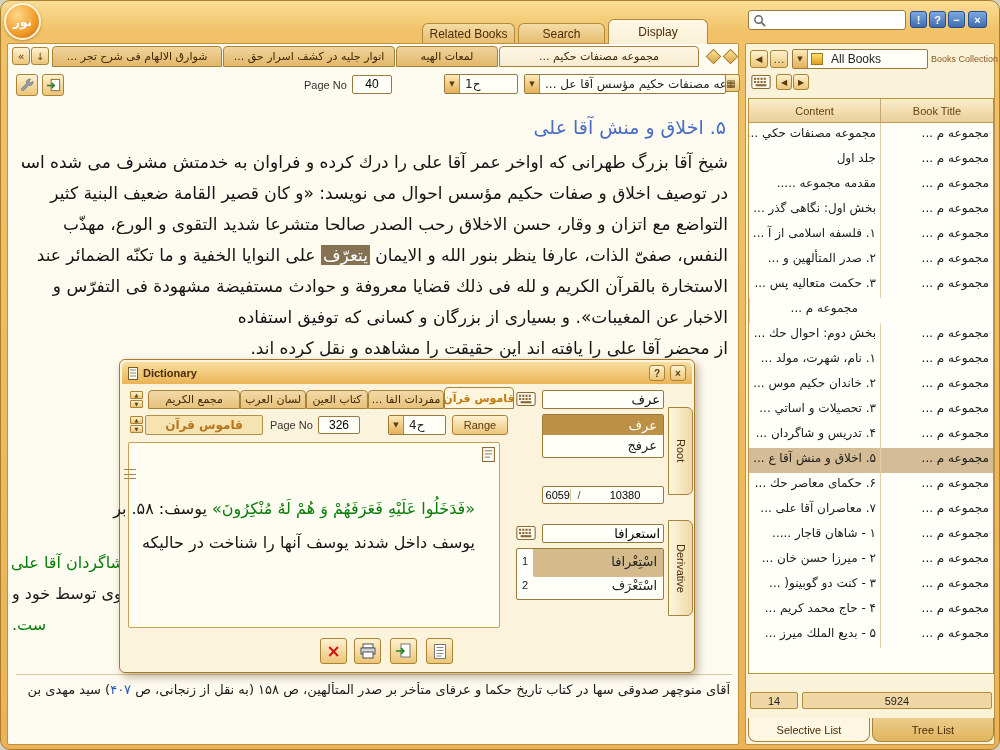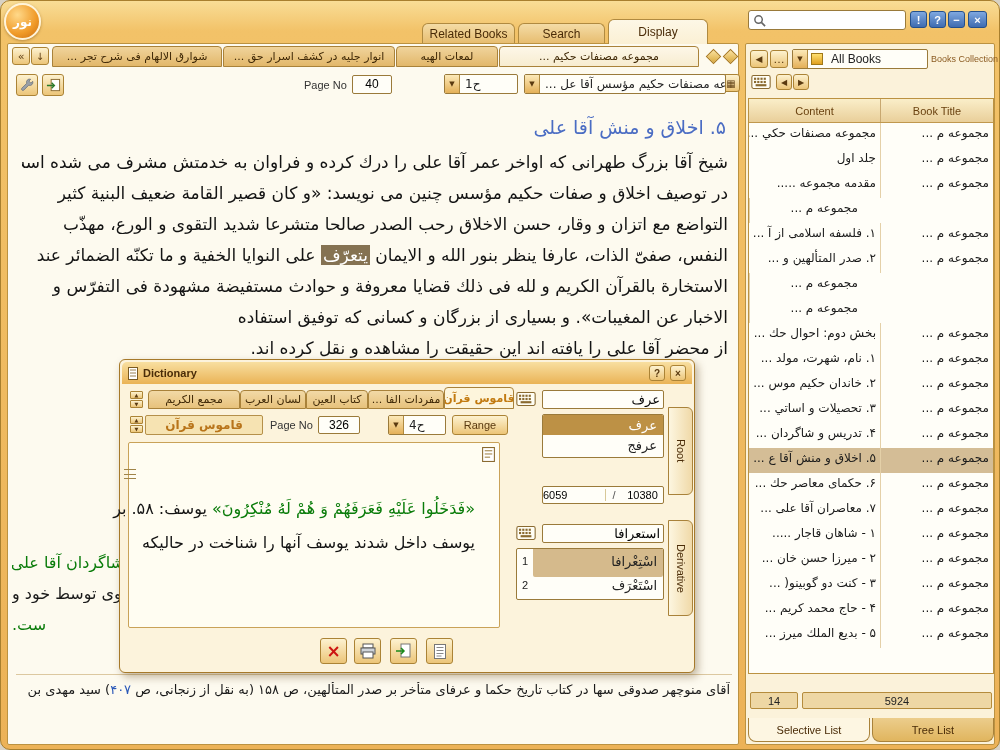--- a/index.html
+++ b/index.html
@@ -61,21 +61,21 @@
   .dlgtab.active{top:27px;height:22px;background:#fdf5dc;color:#c27a10;font-weight:bold;z-index:2}
   .spin{display:flex;flex-direction:column;gap:1px}
   .spin .btn{width:13px;height:8px;font-size:5px;border-radius:1px}
   #defarea{left:8px;top:82px;width:372px;height:186px;background:#fffdf2;border:1px solid #c9a258;border-radius:2px}
   .defline{position:absolute;right:24px;direction:rtl;font-size:16px;color:#141414;white-space:nowrap}
   .termhl{background:#c18f3f;color:#fff;padding:1px 4px;border-radius:2px}
   .listbox{background:#fffef8;border:1px solid #9a7a3a;border-radius:2px;overflow:hidden}
   .lrow{height:20px;display:flex;align-items:center;direction:rtl;padding:0 6px;font-size:13px;color:#222}
   .lrow.sel{background:#bd9145;color:#fff}
   .counter{display:flex;align-items:center;background:#fffef8;border:1px solid #9a7a3a;border-radius:2px;font-size:11px}
-  .counter .cpos{width:63px;text-align:left;border-right:1px solid #d8c898}
+  .counter .cpos{width:28px;text-align:right;border-right:1px solid #d8c898}
   .counter .csep{width:16px;text-align:center;color:#555}
   .counter .ctot{flex:1;text-align:center}
   .drow{height:24px;display:flex;align-items:center}
   .dnum{width:16px;text-align:center;font-size:11px;color:#222}
   .dword{flex:1;direction:rtl;text-align:right;padding:8px 6px;font-size:13px;color:#222;border-radius:2px}
   .dword.sel{background:#d5ba8c}
   .vtab{writing-mode:vertical-rl;background:linear-gradient(90deg,#fdf6e0,#f0d9a8);border:1px solid #a9823a;
        border-radius:0 6px 6px 0;font-size:11px;color:#4a2c08;display:flex;align-items:center;justify-content:center}
   .bigbtn{width:27px;height:26px}
   .redx{color:#cc1512;font-size:17px;font-weight:bold;line-height:1}
@@ -168,21 +168,21 @@
       <span class="arrow">▼</span>
       <span class="ctext">ح1</span>
     </div>
     <div class="abs combo" style="left:516px;top:30px;width:202px;height:20px">
       <span class="arrow">▼</span>
       <span class="ctext">مجموعه مصنفات حكيم مؤسس آقا عل ...</span>
     </div>
 
     <div class="abs heading" style="top:72px">۵. اخلاق و منش آقا على</div>
     <div class="abs tline" style="top:108px">شيخ آقا بزرگ طهرانى كه اواخر عمر آقا على را درك كرده و فراوان به خدمتش مشرف مى شده است،</div>
-    <div class="abs tline" style="top:139px">در توصيف اخلاق و صفات حكيم مؤسس چنين مى نويسد: «و كان قصير القامة ضعيف البنية كثير</div>
+    <div class="abs tline" style="top:139px">در توصيف اخلاق و صفات حكيم مؤسس احوال مى نويسد: «و كان قصير القامة ضعيف البنية كثير</div>
     <div class="abs tline" style="top:201px">
       <span>النفس، صفىّ الذات، عارفا ينظر بنور الله و الايمان </span><span class="hlword">يتعرّف</span><span> على النوايا الخفية و ما تكنّه الضمائر عند</span>
     </div>
     <div class="abs tline" style="top:170px">التواضع مع اتزان و وقار، حسن الاخلاق رحب الصدر صالحا متشرعا شديد التقوى و الورع، مهذّب</div>
     <div class="abs tline" style="top:232px">الاستخارة بالقرآن الكريم و لله فى ذلك قضايا معروفة و حوادث مستفيضة مشهودة فى التفرّس و</div>
     <div class="abs tline" style="top:263px">الاخبار عن المغيبات». و بسيارى از بزرگان و كسانى كه توفيق استفاده</div>
     <div class="abs tline" style="top:294px">از محضر آقا على را يافته اند اين حقيقت را مشاهده و نقل كرده اند.</div>
 
     <div class="abs gfrag green" style="top:509px">شاگردان آقا على</div>
     <div class="abs gfrag" style="top:540px;color:#1a1a1a">وى توسط خود و</div>
@@ -392,31 +392,33 @@
         </div>
       <div class="trow">
           <div class="tcell c">جلد اول</div>
           <div class="tcell b">مجموعه م ...</div>
         </div>
       <div class="trow">
           <div class="tcell c">مقدمه مجموعه .....</div>
           <div class="tcell b">مجموعه م ...</div>
         </div>
       <div class="trow">
+          <div class="tcell c">بخش اول: نگاهى گذر ...</div>
           <div class="tcell b">مجموعه م ...</div>
         </div>
       <div class="trow">
           <div class="tcell c">۱. فلسفه اسلامى از آ ...</div>
           <div class="tcell b">مجموعه م ...</div>
         </div>
       <div class="trow">
           <div class="tcell c">۲. صدر المتألهين و ...</div>
           <div class="tcell b">مجموعه م ...</div>
         </div>
       <div class="trow">
+          <div class="tcell c">۳. حكمت متعاليه پس ...</div>
           <div class="tcell b">مجموعه م ...</div>
         </div>
       <div class="trow">
           <div class="tcell b">مجموعه م ...</div>
         </div>
       <div class="trow">
           <div class="tcell c">بخش دوم: احوال حك ...</div>
           <div class="tcell b">مجموعه م ...</div>
         </div>
       <div class="trow">

